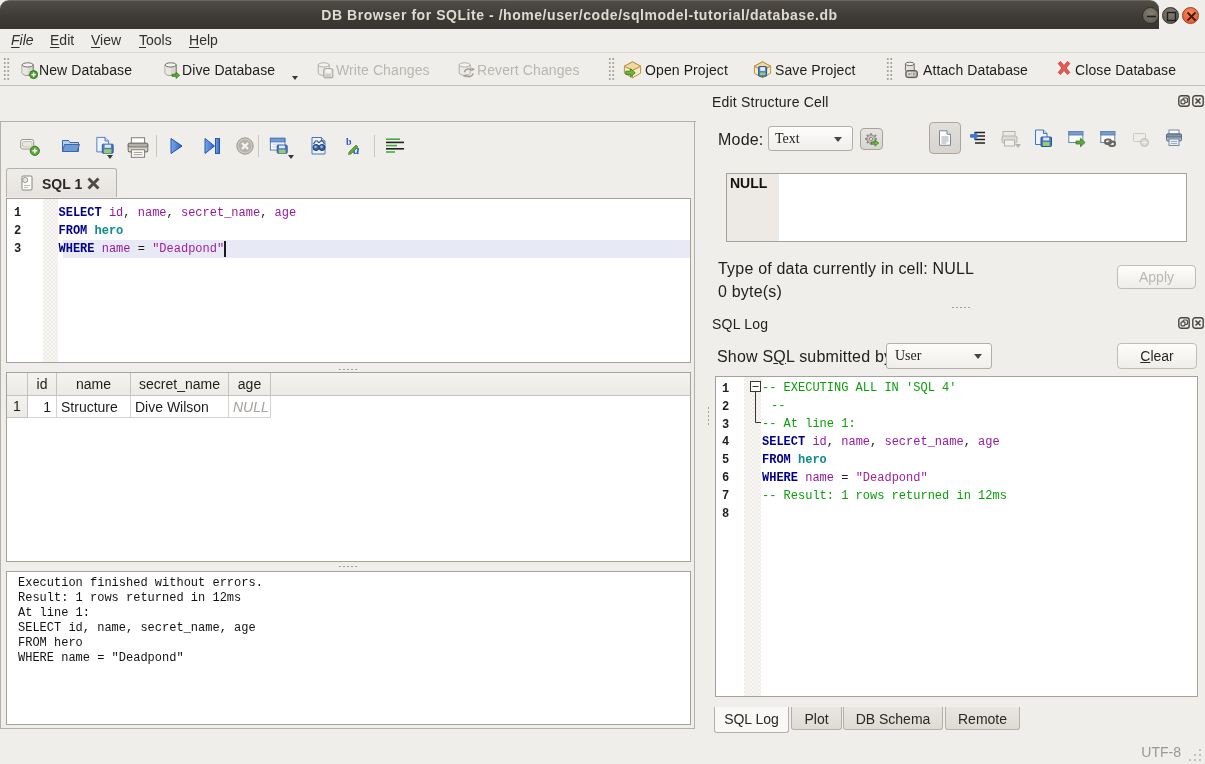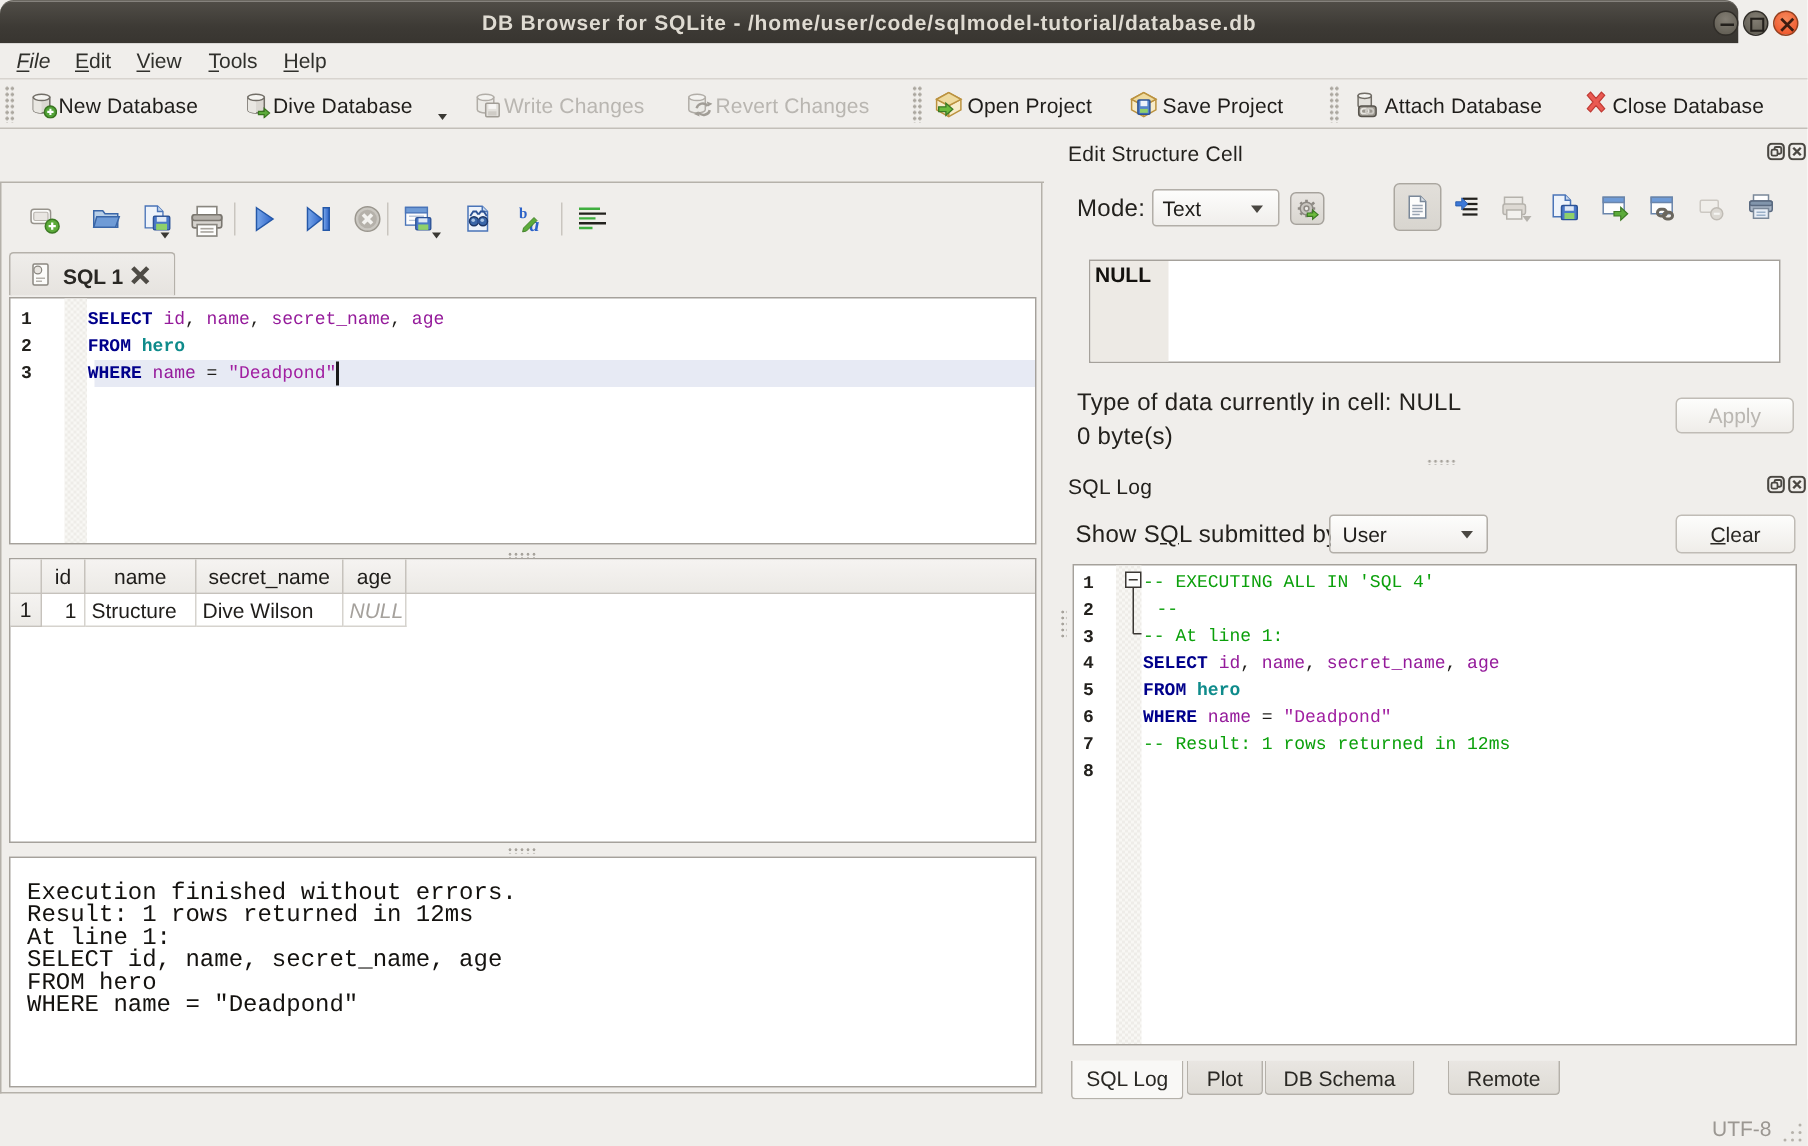--- a/index.html
+++ b/index.html
@@ -93,30 +93,30 @@
 .hsep { position:absolute; top:0; width:1px; height:23px; background:#c6c2bc; }
 #rt-vh { position:absolute; left:0; top:23px; width:21px; height:22px;
   background:linear-gradient(#f5f3f1,#eceae6); border-right:1px solid #c6c2bc; border-bottom:1px solid #c6c2bc;
   text-align:center; font-size:14px; padding-top:2px; }
 .cell { position:absolute; top:23px; height:22px; border-right:1px solid #d6d3ce; border-bottom:1px solid #d6d3ce;
   font-size:14px; padding-top:3px; }
 
 
 #execlog { position:absolute; left:5px; top:449px; width:685px; height:154px;
   background:#fff; border:1px solid #a5a19b;
-  font-family:"Liberation Mono", monospace; font-size:16px; line-height:15px;
-  padding:16px 0 0 11px; color:#14120f; white-space:pre; }
+  font-family:"Liberation Mono", monospace; font-size:12px; line-height:15px;
+  padding:4px 0 0 11px; color:#14120f; white-space:pre; }
 
 
 #rightdock { position:absolute; left:712px; top:86px; width:493px; height:650px; }
 .docktitle { position:absolute; font-size:14px; letter-spacing:0.2px; color:#23211d; }
 .dockbtn { position:absolute; width:12px; height:12px; }
 label.frm { position:absolute; font-size:16px; letter-spacing:0.2px; color:#23211d; }
 .combo { position:absolute; height:26px; border:1px solid #b2aea8; border-radius:3px;
-  background:linear-gradient(#fdfdfc,#f0eeeb); font-size:14px; color:#1f1d1a; }
+  background:linear-gradient(#fdfdfc,#f0eeeb); font-size:14px; color:#1f1d1a;font-family:Liberation Serif, serif; }
 .combo .ctxt { position:absolute; left:8px; top:4px; }
 .combo .carr { position:absolute; right:9px; top:10px; width:0; height:0;
   border-left:4px solid transparent; border-right:4px solid transparent; border-top:5px solid #4a4742; }
 .pbtn { position:absolute; height:26px; border:1px solid #c0bcb6; border-radius:4px;
   background:linear-gradient(#fdfdfc,#efede9); text-align:center; font-size:14px; color:#2a2824; }
 
 #cellbox { position:absolute; left:14px; top:87px; width:461px; height:69px;
   background:#fff; border:1px solid #a5a19b; }
 #cellnull { position:absolute; left:0; top:0; width:52px; height:67px; background:#edeae5; }
 #cellnull span { position:absolute; left:3px; top:1px; font-weight:bold; font-size:14px; color:#14120f; }
@@ -538,21 +538,21 @@
       <div class="logline" style="left:46px; top:38px;"><span class="cmt">-- At line 1:</span></div>
       <div class="logline" style="left:46px; top:56px;"><span class="kw">SELECT</span> <span class="idn">id</span>, <span class="idn">name</span>, <span class="idn">secret_name</span>, <span class="idn">age</span></div>
       <div class="logline" style="left:46px; top:74px;"><span class="kw">FROM</span> <span class="tbl">hero</span></div>
       <div class="logline" style="left:46px; top:92px;"><span class="kw">WHERE</span> <span class="idn">name</span> = <span class="str">"Deadpond"</span></div>
       <div class="logline" style="left:46px; top:110px;"><span class="cmt">-- Result: 1 rows returned in 12ms</span></div>
     </div>
 
     <div class="btab active" style="left:2px; top:621px; width:75px;">SQL Log</div>
     <div class="btab" style="left:79px; top:621px; width:51px;">Plot</div>
     <div class="btab" style="left:131px; top:621px; width:100px;">DB Schema</div>
-    <div class="btab" style="left:233px; top:621px; width:75px;margin-left:20px;">Remote</div>
+    <div class="btab" style="left:233px; top:621px; width:75px;">Remote</div>
   </div>
 
   <div style="position:absolute; left:707px; top:406px; width:4px; height:20px;
     background-image:radial-gradient(circle, #a7a39c 0.9px, transparent 1.1px); background-size:3px 4px;"></div>
 
   <div id="statusbar">
     <div id="utf">UTF-8</div>
     <svg style="position:absolute; right:2px; top:14px;" width="16" height="16" viewBox="0 0 16 16">
         <g fill="#b5b1aa">
           <circle cx="13" cy="3" r="1"></circle>

